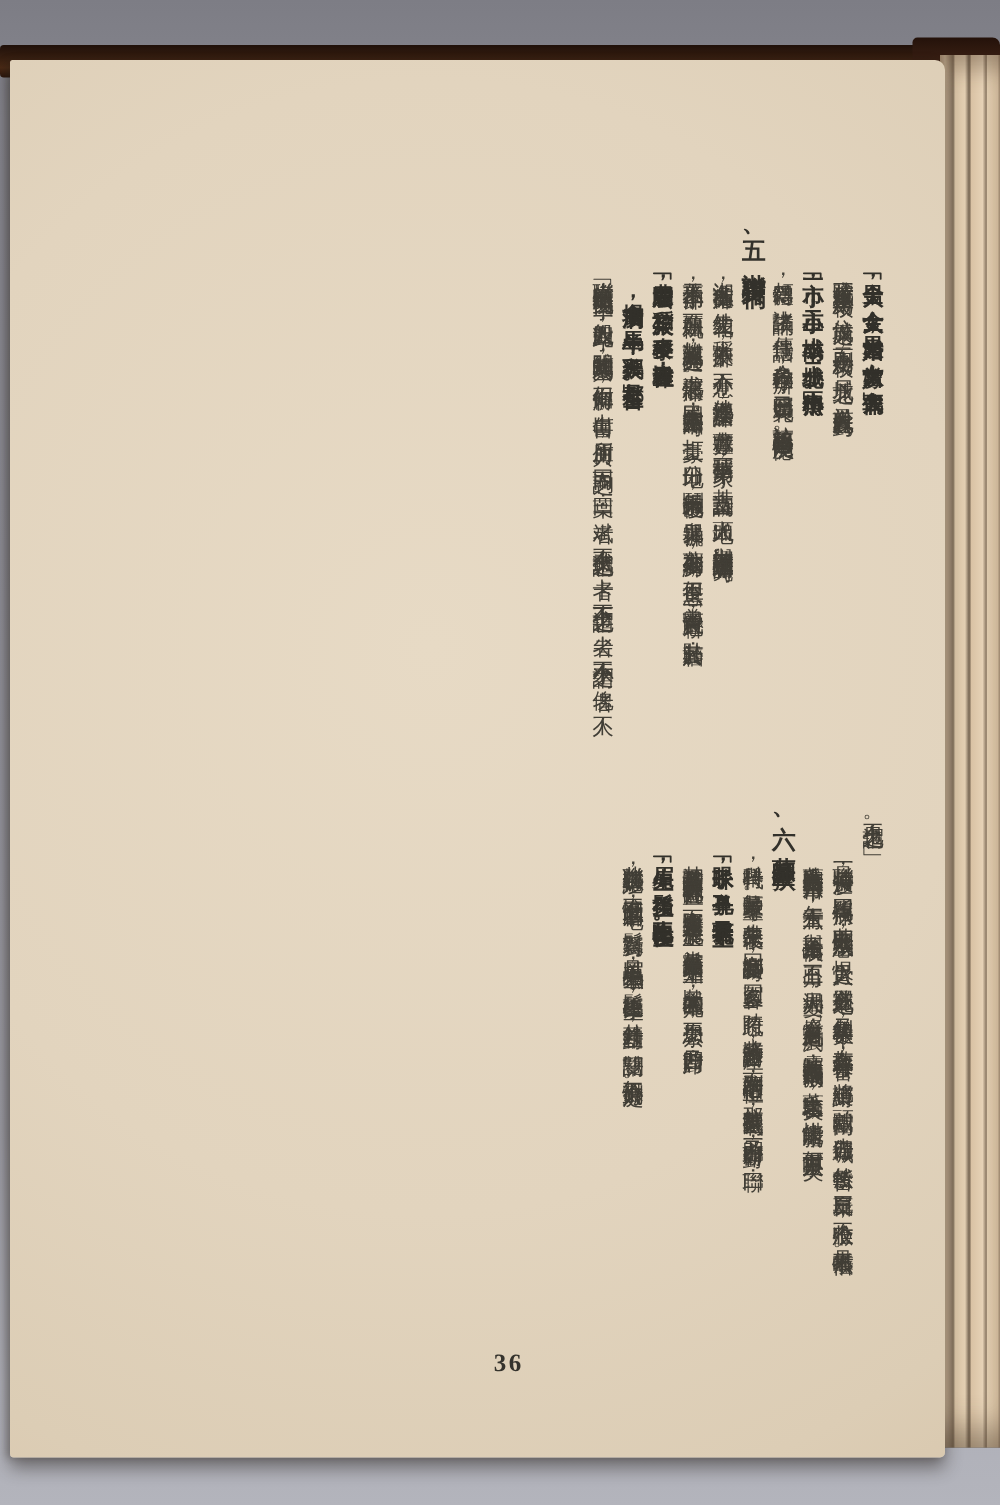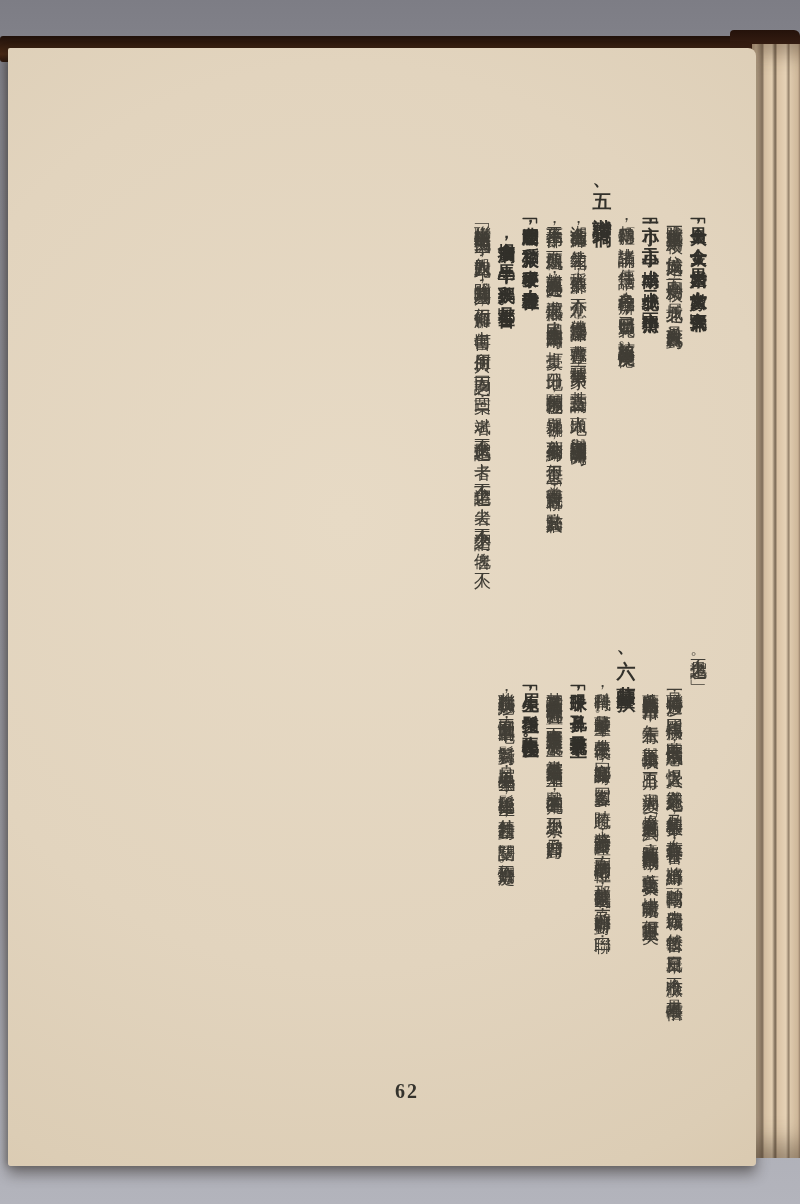--- a/index.html
+++ b/index.html
@@ -121,14 +121,14 @@
       <p class="para-cont">不鬼之謂也。」</p>
       <p class="para">是聯一時傳遍長沙，皆曰罵得痛快。共匪則更惱羞成怒，恨之入骨，必欲置之死地。乃糾集暴徒數千，在教育會坪舉行公審，將葉綁縛，頭戴高帽，先遊行四城，然後斬首，棄屍三日，不准收殮，見者無不嘆惜。</p>
       <p class="para">葉氏殉難時爲民十六年三月十日，年六十有三，與論至爲哀憤！不出三月，湘局大變，爆發有名之「馬日剷共」，霎時把共匪趕得鷄飛狗散，葉氏之言驗矣，惜未能親睹，但亦可瞑目泉下矣！</p>
       <p class="heading">六、蒙師量狹</p>
       <p class="para">科舉時代，蒙師最受尊重。某生中狀元後，回鄉宴謝師長時，因賀客多，一時疏忽，未將蒙師請於首座，而讓別的老師佔了上位，那位蒙師甚爲生氣，乃卽席出一聯命對，聯曰：</p>
       <p class="couplet">「眼珠子，鼻孔子，珠子何居孔子上」？</p>
       <p class="para">其詞意雖是指五官中的眼珠鼻孔的位置，而實際含意是朱子不應居於孔子上，當然是責備狀元學生不知上下。狀元學生的確不凡，不加思索，乃卽席對曰：</p>
       <p class="couplet">「眉先生，鬚後生，先生不比後生長」。</p>
       <p class="para">此聯對仗工穩妙絕，不惟同以五官的眉毛，鬚鬢爲對，且以眉毛先生喩先生，鬚鬢後生比學生，其針鋒相對，一語雙關，無不恰到好處。</p>
     </div>
-  <div class="page-number">62</div>
+  <div class="page-number">36</div>
 </div>
 
 </body></html>

